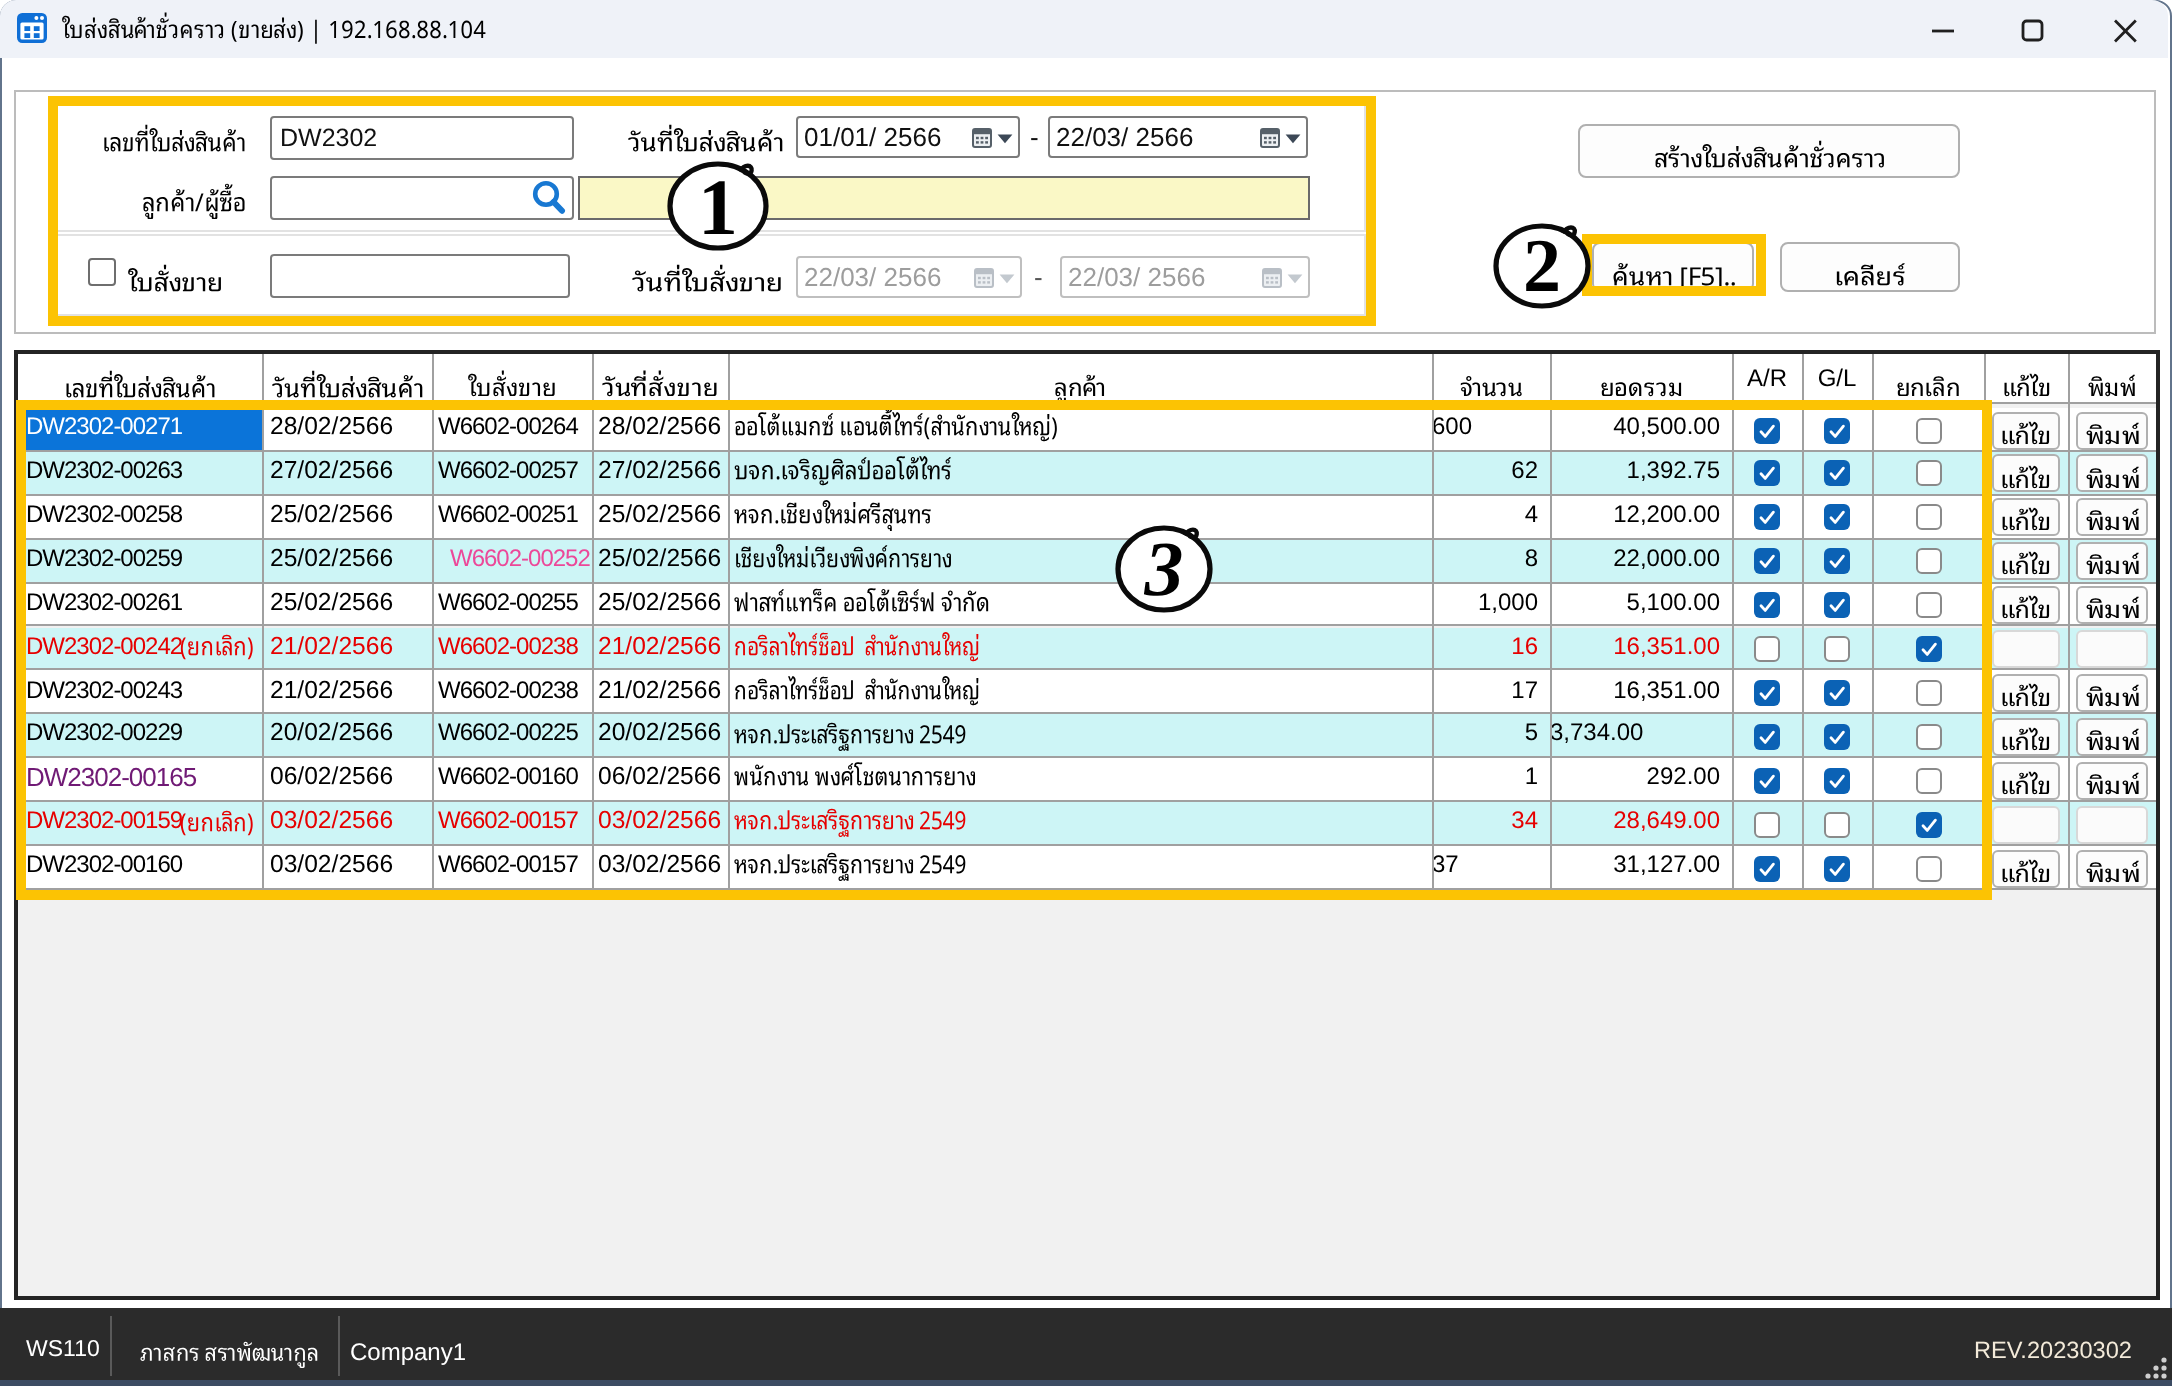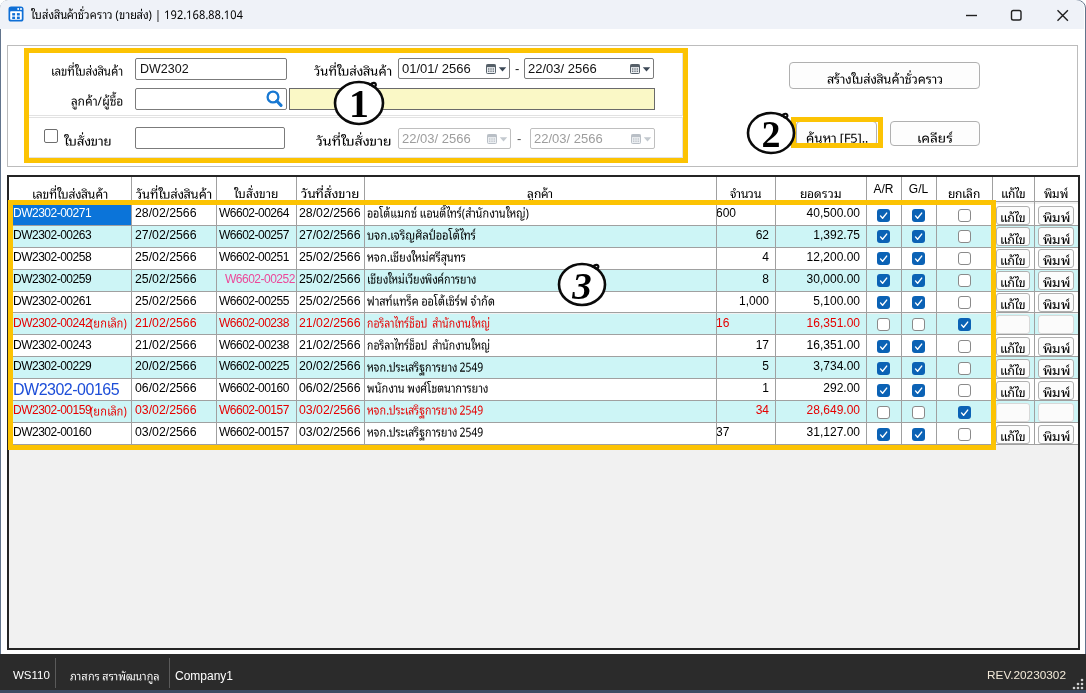--- a/index.html
+++ b/index.html
@@ -836,21 +836,21 @@
       <use href="#g50" x="92.69" y="8.55"></use>
       <use href="#g46" x="100.03" y="8.58"></use>
       <use href="#g58" x="105.22" y="8.58"></use>
       <use href="#g57" x="111.75" y="8.59"></use>
       <use href="#g46" x="119.03" y="8.58"></use>
       <use href="#g41" x="124.34" y="8.59"></use>
       <use href="#g29" x="0" y="0"></use>
     </g>
   </svg>
 <div class="abs" style="left:716px;top:271.8px;width:53px;text-align:right;font-size:12px;color:#000">8</div>
-<div class="abs" style="left:775px;top:271.8px;width:85px;text-align:right;font-size:12px;color:#000">30,000.00</div>
+<div class="abs" style="left:775px;top:271.8px;width:85px;text-align:right;font-size:12px;color:#000">22,000.00</div>
 <svg class="abs" style="left:877px;top:274.2px" width="13" height="13" viewBox="0 0 13 13">
     <rect width="13" height="13" rx="3" fill="#0b62b5"></rect>
     <path d="M3.5 6.9 l2.1 2.3 4.1-5.1" stroke="#fff" stroke-width="1.4" fill="none" stroke-linecap="round" stroke-linejoin="round"></path>
   </svg>
 <svg class="abs" style="left:912px;top:274.2px" width="13" height="13" viewBox="0 0 13 13">
     <rect width="13" height="13" rx="3" fill="#0b62b5"></rect>
     <path d="M3.5 6.9 l2.1 2.3 4.1-5.1" stroke="#fff" stroke-width="1.4" fill="none" stroke-linecap="round" stroke-linejoin="round"></path>
   </svg>
 <div class="abs" style="left:957.5px;top:274.2px;width:13px;height:13px;border:1.5px solid #8a8a8a;border-radius:3px;background:#fff"></div>
 <div class="abs" style="left:996px;top:271.2px;width:34px;height:19px;background:#fcfcfc;border:1px solid #b0b0b0;border-radius:3px"></div>
@@ -994,21 +994,21 @@
       <use href="#g46" x="113.03" y="8.58"></use>
       <use href="#g43" x="118.22" y="8.59"></use>
       <use href="#g36" x="126.06" y="4.06"></use>
       <use href="#g60" x="130.22" y="8.59"></use>
       <use href="#g87" x="142.88" y="16.16"></use>
       <use href="#g88" x="138.58" y="8.55"></use>
       <use href="#g40" x="146.75" y="4.94"></use>
       <use href="#g29" x="0" y="0"></use>
     </g>
   </svg>
-<div class="abs" style="left:716px;top:315.6px;width:53px;text-align:left;font-size:12px;color:#e60000">16</div>
+<div class="abs" style="left:716px;top:315.6px;width:53px;text-align:right;font-size:12px;color:#e60000">16</div>
 <div class="abs" style="left:775px;top:315.6px;width:85px;text-align:right;font-size:12px;color:#e60000">16,351.00</div>
 <div class="abs" style="left:877px;top:318px;width:13px;height:13px;border:1.5px solid #8a8a8a;border-radius:3px;background:#fff"></div>
 <div class="abs" style="left:912px;top:318px;width:13px;height:13px;border:1.5px solid #8a8a8a;border-radius:3px;background:#fff"></div>
 <svg class="abs" style="left:957.5px;top:318px" width="13" height="13" viewBox="0 0 13 13">
     <rect width="13" height="13" rx="3" fill="#0b62b5"></rect>
     <path d="M3.5 6.9 l2.1 2.3 4.1-5.1" stroke="#fff" stroke-width="1.4" fill="none" stroke-linecap="round" stroke-linejoin="round"></path>
   </svg>
 <div class="abs" style="left:996px;top:315px;width:34px;height:19px;background:#fbfbfb;border:1px solid #d8d8d8;border-radius:3px"></div>
 <div class="abs" style="left:1038px;top:315px;width:36px;height:19px;background:#fbfbfb;border:1px solid #d8d8d8;border-radius:3px"></div>
 <div class="abs" style="left:9px;top:335.4px;width:1069px;height:21.9px;background:#fff;border-bottom:1px solid #a0a0a0"></div>
@@ -1113,21 +1113,21 @@
       <use href="#g46" x="96.03" y="8.58"></use>
       <use href="#g41" x="101.34" y="8.59"></use>
       <use href="#g104" x="110.59" y="6.58"></use>
       <use href="#g63" x="117.78" y="6.7"></use>
       <use href="#g105" x="124.27" y="6.66"></use>
       <use href="#g106" x="131.62" y="6.58"></use>
       <use href="#g29" x="0" y="0"></use>
     </g>
   </svg>
 <div class="abs" style="left:716px;top:359.4px;width:53px;text-align:right;font-size:12px;color:#000">5</div>
-<div class="abs" style="left:775px;top:359.4px;width:85px;text-align:right;font-size:12px;color:#000">3,734.00</div>
+<div class="abs" style="left:775px;top:359.4px;width:85px;font-size:12px;color:#000">3,734.00</div>
 <svg class="abs" style="left:877px;top:361.8px" width="13" height="13" viewBox="0 0 13 13">
     <rect width="13" height="13" rx="3" fill="#0b62b5"></rect>
     <path d="M3.5 6.9 l2.1 2.3 4.1-5.1" stroke="#fff" stroke-width="1.4" fill="none" stroke-linecap="round" stroke-linejoin="round"></path>
   </svg>
 <svg class="abs" style="left:912px;top:361.8px" width="13" height="13" viewBox="0 0 13 13">
     <rect width="13" height="13" rx="3" fill="#0b62b5"></rect>
     <path d="M3.5 6.9 l2.1 2.3 4.1-5.1" stroke="#fff" stroke-width="1.4" fill="none" stroke-linecap="round" stroke-linejoin="round"></path>
   </svg>
 <div class="abs" style="left:957.5px;top:361.8px;width:13px;height:13px;border:1.5px solid #8a8a8a;border-radius:3px;background:#fff"></div>
 <div class="abs" style="left:996px;top:358.8px;width:34px;height:19px;background:#fcfcfc;border:1px solid #b0b0b0;border-radius:3px"></div>
@@ -1147,21 +1147,21 @@
     <g fill="#000" transform="scale(1.125 1)">
       <use href="#g77" x="0.22" y="8.25"></use>
       <use href="#g6" x="1.67" y="5.16"></use>
       <use href="#g74" x="8.53" y="8.25"></use>
       <use href="#g77" x="16.22" y="8.25"></use>
       <use href="#g78" x="20.59" y="4.41"></use>
       <use href="#g29" x="0" y="0"></use>
     </g>
   </svg>
 <div class="abs" style="left:9px;top:379.2px;width:1069px;height:21.9px;background:#fff;border-bottom:1px solid #a0a0a0"></div>
-<div class="abs" style="left:13px;top:381.3px;font-size:16px;letter-spacing:-0.5px;color:#1d4ed8">DW2302-00165</div>
+<div class="abs" style="left:13px;top:381.3px;font-size:13px;letter-spacing:-0.5px;color:#701a75">DW2302-00165</div>
 <div class="abs" style="left:135px;top:381.3px;font-size:12.3px;color:#000">06/02/2566</div>
 <div class="abs" style="left:219px;top:381.3px;font-size:12px;letter-spacing:-0.5px;color:#000">W6602-00160</div>
 <div class="abs" style="left:299px;top:381.3px;font-size:12.3px;color:#000">06/02/2566</div>
 <svg style="position:absolute;left:367px;top:377.4px;overflow:visible" width="121" height="20">
     <g fill="#000" transform="scale(0.858 1)">
       <use href="#g96" x="0.22" y="8.59"></use>
       <use href="#g43" x="9.22" y="8.59"></use>
       <use href="#g48" x="12.27" y="5.28"></use>
       <use href="#g50" x="17.69" y="8.55"></use>
       <use href="#g41" x="25.34" y="8.59"></use>

